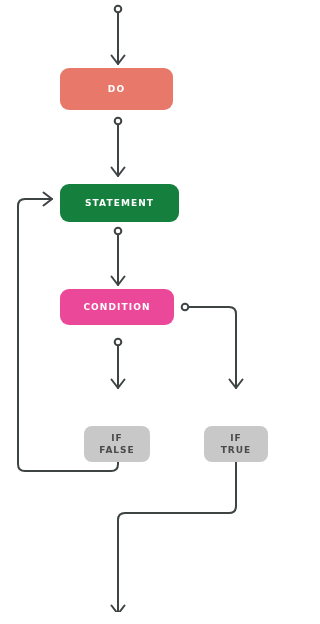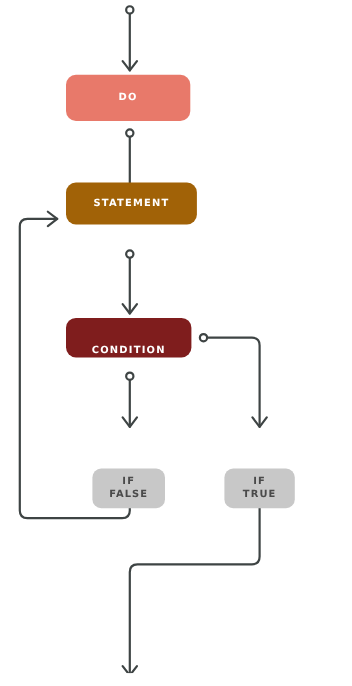--- a/index.html
+++ b/index.html
@@ -91,25 +91,25 @@
       <circle cx="185" cy="307" r="3.3" fill="#ffffff"></circle>
       <circle cx="118" cy="442" r="3.3" fill="#ffffff"></circle>
       <circle cx="236" cy="442" r="3.3" fill="#ffffff"></circle>
     </g>
   </svg>
 
   <div class="node node-proc" style="left:60px; top:68px; width:113px; height:42px; background:#e8796a;">
     <span class="node-label">DO</span>
   </div>
 
-  <div class="node node-proc" style="left:60px; top:166px; width:119px; height:38px; background:#a16207;">
+  <div class="node node-proc" style="left:60px; top:184px; width:119px; height:38px; background:#15803d;">
     <span class="node-label">STATEMENT</span>
   </div>
 
-  <div class="node node-cond" style="left:60px; top:289px; width:114px; height:36px; background:#7f1d1d;align-items:flex-end;">
+  <div class="node node-cond" style="left:60px; top:289px; width:114px; height:36px; background:#ec4899;">
     <span class="node-label">CONDITION</span>
   </div>
 
   <div class="node node-branch" style="left:84px; top:392px; width:66px; height:36px; background:#c8c8c8;">
     <span class="node-label">IF
 FALSE</span>
   </div>
 
   <div class="node node-branch" style="left:204px; top:392px; width:64px; height:36px; background:#c8c8c8;">
     <span class="node-label">IF

